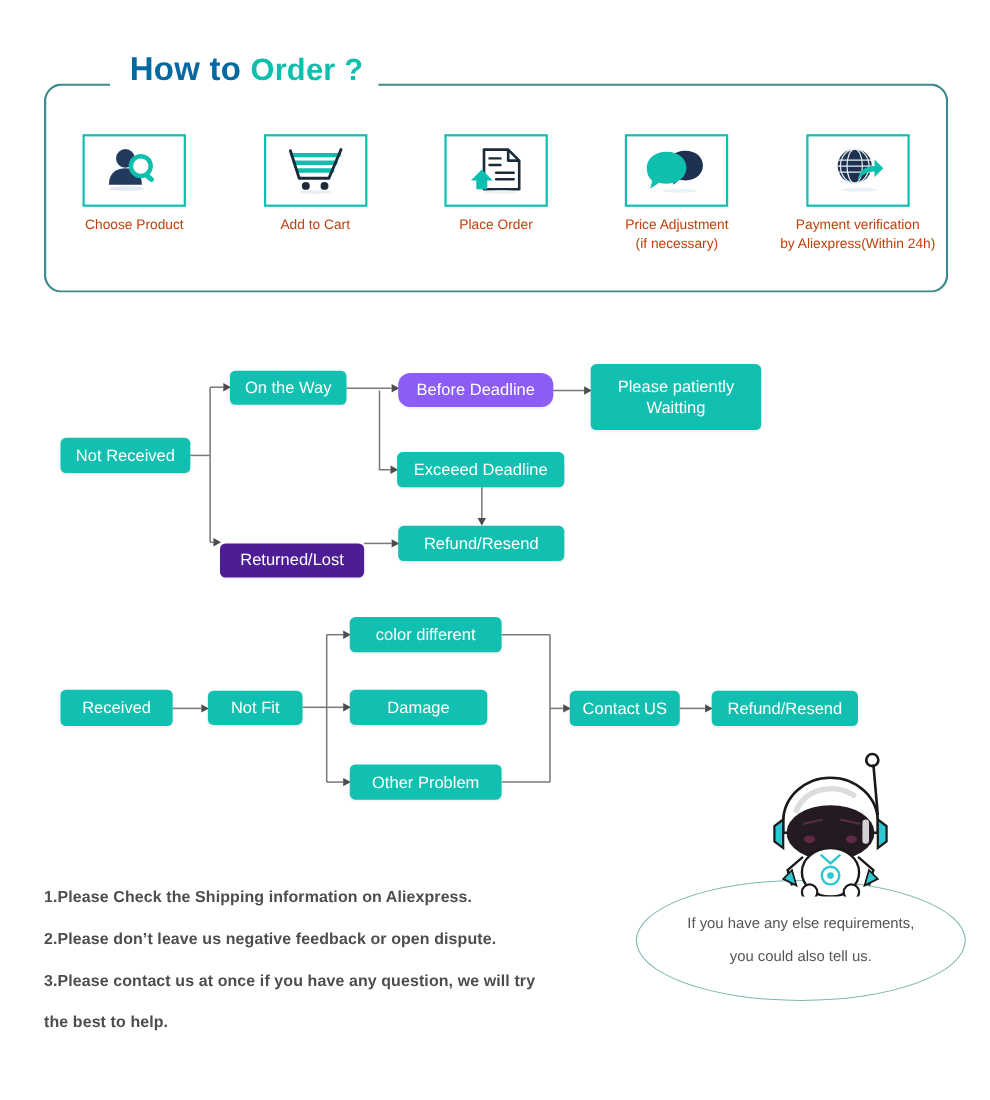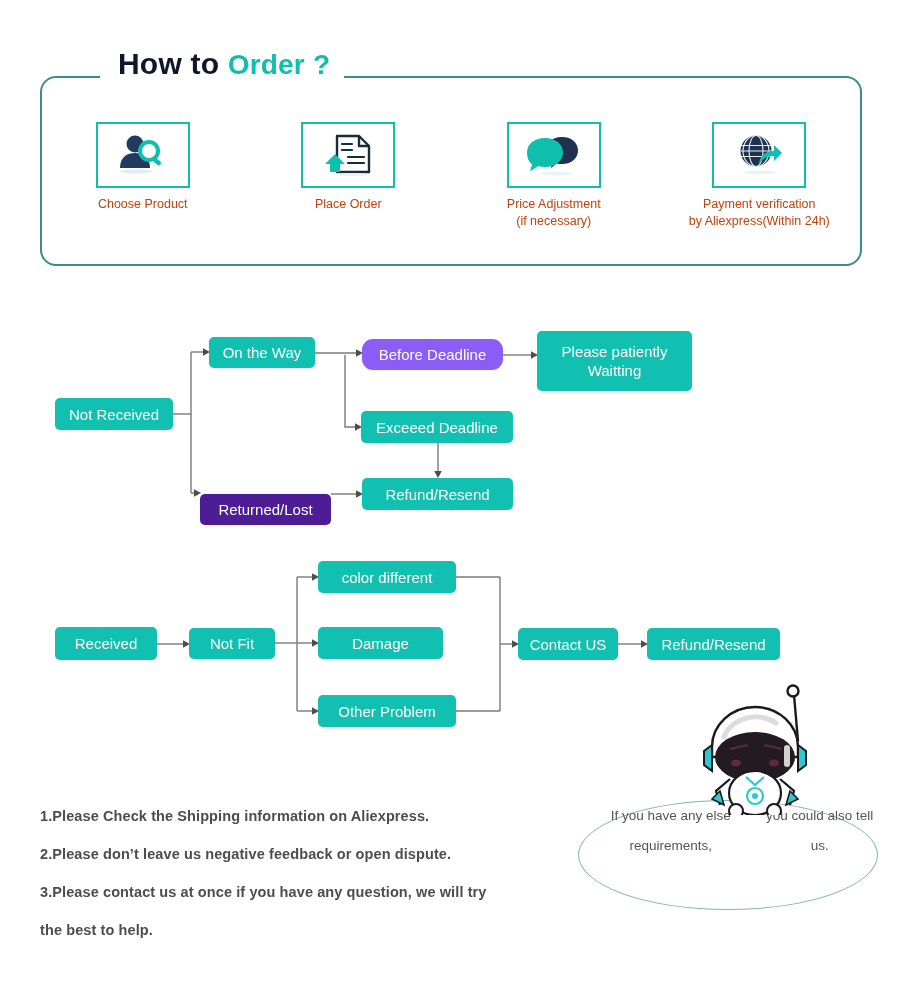--- a/index.html
+++ b/index.html
@@ -27,21 +27,21 @@
     position: absolute;
     left: 64px; top: -34px;
     background: #ffffff;
     padding: 0 14px;
     font-size: 30px;
     font-weight: bold;
     letter-spacing: .2px;
     white-space: nowrap;
     line-height: 44px;
   }
-  #header-title .t-dark { color: #0f172a; }
+  #header-title .t-dark { color: #0369a1; }
   #header-title .t-accent { color: #0ebfae; font-size: 28px; }
 
   
   #steps {
     position: absolute;
     left: 0; top: 46px;
     width: 100%;
     display: flex;
     justify-content: space-around;
     align-items: flex-start;
@@ -96,22 +96,22 @@
 
   
   #bubble {
     position: absolute;
     left: 578px; top: 800px;
     width: 300px; height: 110px;
     border: 1.5px solid #7fb6b2;
     border-radius: 50%;
     background: transparent;
     display: flex;
-    flex-direction: row;
-    align-items: flex-start;
+    flex-direction: column;
+    align-items: center;
     justify-content: center;
   }
   .bubble-line {
     font-size: 13.5px;
     color: #555555;
     line-height: 30px;
     text-align: center;
   }
   #mascot { position: absolute; left: 690px; top: 665px; width: 130px; height: 150px; }
 </style>
@@ -139,20 +139,34 @@
           <path d="M6 36 C6 25 13 21 21 21 C29 21 36 25 36 36 Z" fill="#223a5e"></path>
           <circle cx="35" cy="19" r="11" fill="#0ebfae"></circle>
           <circle cx="35" cy="19" r="7" fill="#ffffff"></circle>
           <rect x="41" y="25" width="9" height="4.6" rx="2.3" fill="#0ebfae" transform="rotate(40 41 25)"></rect>
           <ellipse cx="22" cy="39.5" rx="16" ry="2" fill="#e3eaf1"></ellipse>
         </svg>
       </div>
       <div class="step-label">Choose  Product</div>
     </div>
 
+    <div class="step">
+      <div class="step-iconbox">
+        <svg width="58" height="46" viewBox="0 0 58 46">
+          <path d="M8 9 L50 9" stroke="#0ebfae" stroke-width="4" stroke-linecap="round"></path>
+          <path d="M10 16 L47 16" stroke="#0ebfae" stroke-width="4" stroke-linecap="round"></path>
+          <path d="M13 23 L44 23" stroke="#0ebfae" stroke-width="4" stroke-linecap="round"></path>
+          <path d="M6 5 L14 30 L41 30 L52 4" fill="none" stroke="#1b2b3a" stroke-width="2.6" stroke-linecap="round" stroke-linejoin="round"></path>
+          <circle cx="20" cy="37" r="3.6" fill="#1b2b3a"></circle>
+          <circle cx="37" cy="37" r="3.6" fill="#1b2b3a"></circle>
+          <ellipse cx="29" cy="42.5" rx="14" ry="1.6" fill="#e6eef4"></ellipse>
+        </svg>
+      </div>
+      <div class="step-label">Add to Cart</div>
+    </div>
 
     <div class="step">
       <div class="step-iconbox">
         <svg width="58" height="46" viewBox="0 0 58 46">
           <path d="M18 4 L40 4 L50 14 L50 40 L18 40 Z" fill="#ffffff" stroke="#1b2b3a" stroke-width="2.4" stroke-linejoin="round"></path>
           <path d="M40 4 L40 14 L50 14" fill="none" stroke="#1b2b3a" stroke-width="2.4" stroke-linejoin="round"></path>
           <path d="M23 12 L33 12 M23 18 L33 18" stroke="#1b2b3a" stroke-width="2.2" stroke-linecap="round"></path>
           <path d="M29 25 L45 25 M29 31 L45 31" stroke="#1b2b3a" stroke-width="2.2" stroke-linecap="round"></path>
           <path d="M16 22 L26 32 L21 32 L21 40 L11 40 L11 32 L6 32 Z" fill="#0ebfae"></path>
           <ellipse cx="33" cy="42.5" rx="15" ry="1.6" fill="#eaf2f6"></ellipse>

